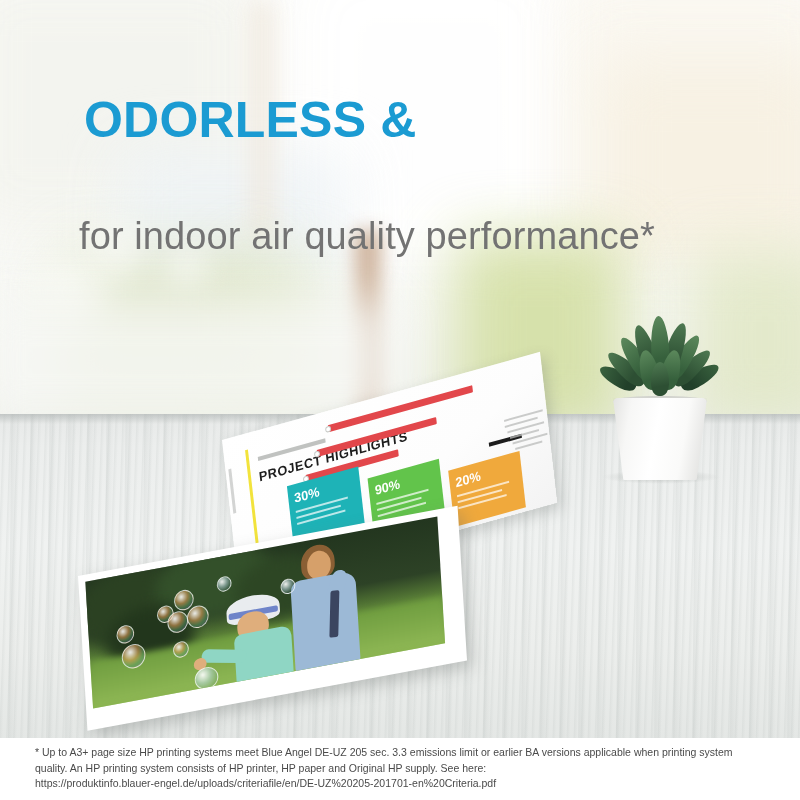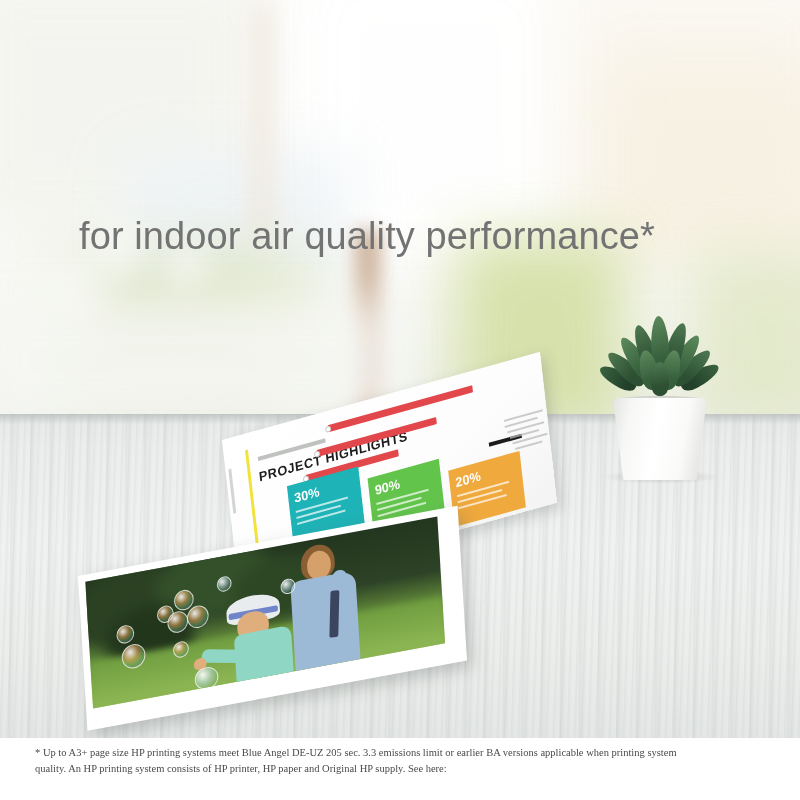--- a/index.html
+++ b/index.html
@@ -179,21 +179,21 @@
   .woman-tie{position:absolute;background:#3b4560;border-radius:2px;}
   .child-hat{position:absolute;border-radius:50% 50% 22% 22%;background:#e9ecef;}
   .child-hat-band{position:absolute;background:#6f84c9;border-radius:2px;}
   .child-head{position:absolute;border-radius:46%;background:#dfae7c;}
   .child-body{position:absolute;background:#8fd6c4;border-radius:8px 10px 3px 3px;}
   .child-arm{position:absolute;background:#8fd6c4;border-radius:7px;}
   .child-hand{position:absolute;border-radius:50%;background:#dfae7c;}
 
   
   .footnote-band{
-    position:absolute;left:0;top:738px;width:800px;height:62px;background:#ffffff;font-family:Liberation Serif, serif;
+    position:absolute;left:0;top:738px;width:800px;height:62px;background:#ffffff;
   }
   .footnote{
     position:absolute;left:35px;top:7px;width:740px;
     color:#4a4a4a;font-size:10.5px;line-height:15.5px;
   }
 </style>
 </head>
 <body>
 
 <div class="poster">
@@ -217,20 +217,21 @@
     <div class="soft b-sill"></div>
   </div>
 
   <div class="desk">
     <div class="desk-edge"></div>
     <div class="desk-grain"></div>
     <div class="desk-grain2"></div>
   </div>
 
   <div class="headline">
+    <span>ODORLESS &amp;</span>
   </div>
   <div class="subtitle">for indoor air quality performance*</div>
 
   <div class="plant">
     <div class="pot-shadow"></div>
     <div class="leaf dk" style="left:14px;top:48px;width:16px;height:40px;transform:rotate(-62deg);"></div>
     <div class="leaf dk" style="left:96px;top:46px;width:16px;height:42px;transform:rotate(60deg);"></div>
     <div class="leaf" style="left:22px;top:36px;width:16px;height:46px;transform:rotate(-48deg);"></div>
     <div class="leaf" style="left:88px;top:34px;width:16px;height:48px;transform:rotate(46deg);"></div>
     <div class="leaf lt" style="left:32px;top:24px;width:16px;height:50px;transform:rotate(-33deg);"></div>
@@ -320,16 +321,17 @@
       <div class="bubble" style="left:132px;top:20px;width:13px;height:13px;"></div>
       <div class="bubble" style="left:196px;top:34px;width:13px;height:13px;"></div>
       <div class="bubble" style="left:104px;top:106px;width:22px;height:20px;"></div>
     </div>
   </div>
 
   <div class="footnote-band">
     <div class="footnote">
       <div>* Up to A3+ page size HP printing systems meet Blue Angel DE-UZ 205 sec. 3.3 emissions limit or earlier BA versions applicable when printing system</div>
       <div>quality. An HP printing system consists of HP printer, HP paper and Original HP supply. See here:</div>
+      <div>https://produktinfo.blauer-engel.de/uploads/criteriafile/en/DE-UZ%20205-201701-en%20Criteria.pdf</div>
     </div>
   </div>
 
 </div>
 
 </body></html>

